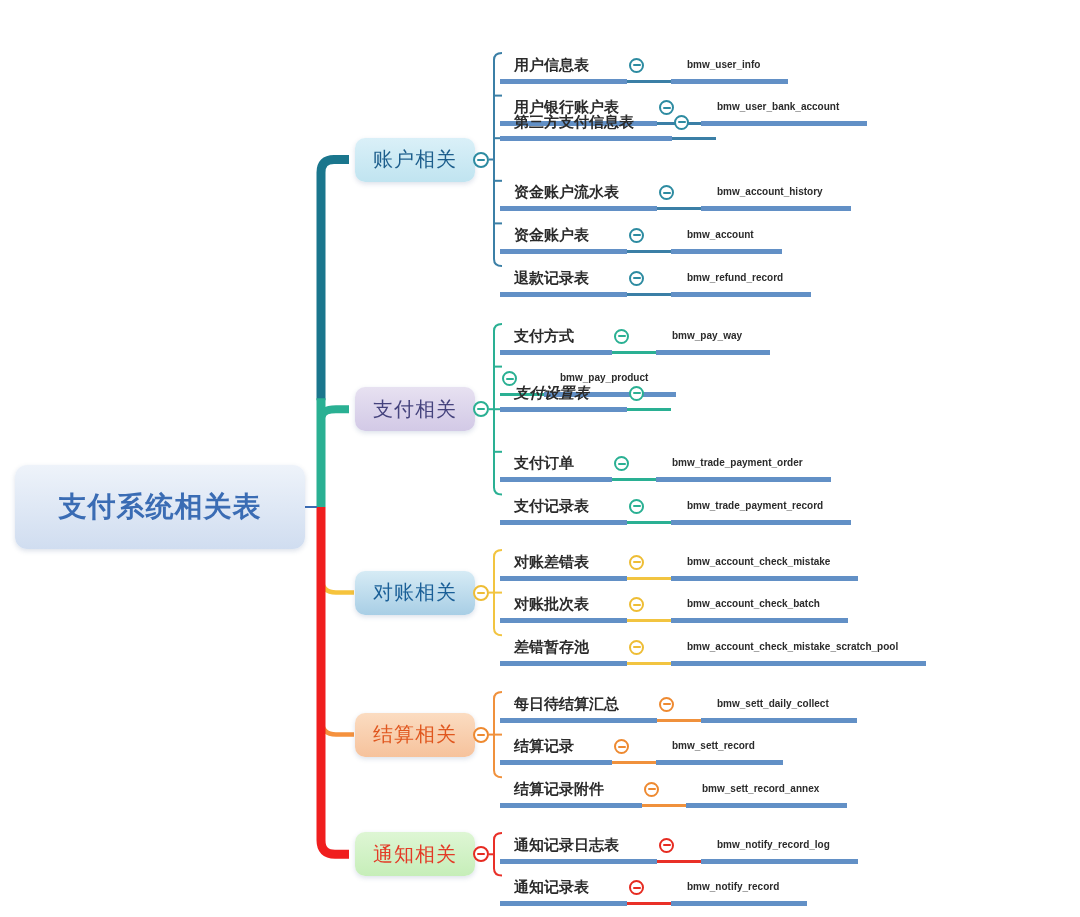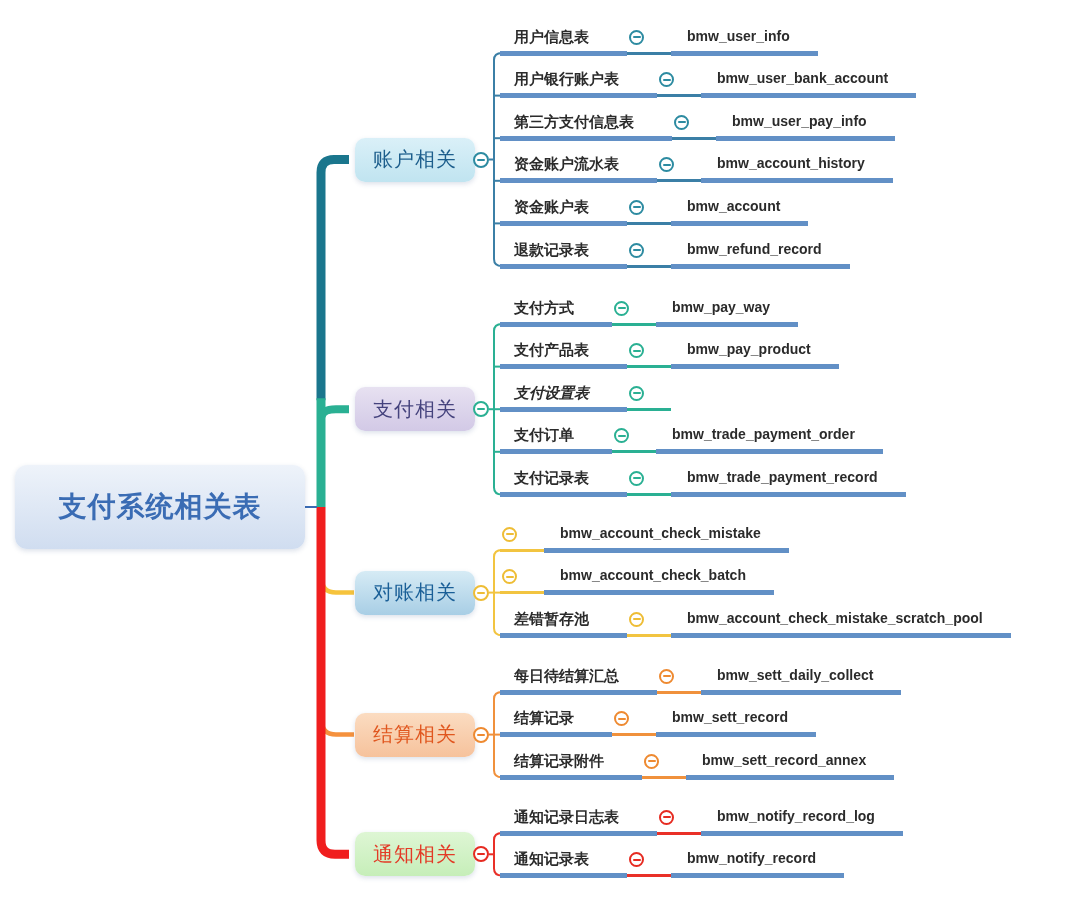--- a/index.html
+++ b/index.html
@@ -27,21 +27,21 @@
   .minus-circle .dash{width:8px;height:2px;border-radius:1px;}
   .child-row{
     position:absolute;display:flex;align-items:flex-end;white-space:nowrap;z-index:2;
   }
   .child-label{
     display:inline-block;line-height:29px;height:29px;
     font-size:15px;font-weight:700;padding:0 38px 0 14px;
   }
   .table-label{
     display:inline-block;line-height:29px;height:29px;
-    font-size:14px;font-weight:600;padding:0 28px 0 16px;
+    font-size:10px;font-weight:600;padding:0 28px 0 16px;margin-top:28px;
   }
   .row-wire{
     position:relative;display:inline-block;width:44px;height:10px;margin-bottom:1px;
   }
   .row-wire .minus-circle{width:15px;height:15px;left:2px;bottom:7px;}
 </style>
 </head>
 <body>
 
 <div id="canvas">
@@ -101,21 +101,20 @@
         </span>
         <span class="table-label" style="border-bottom: 5px solid rgb(98, 144, 198); color: rgb(43, 43, 43);">bmw_user_bank_account</span>
       </div>
       <div class="child-row" style="left: 500px; top: 106.7px;">
         <span class="child-label" style="border-bottom: 5px solid rgb(98, 144, 198); color: rgb(43, 43, 43);">第三方支付信息表</span>
         <span class="row-wire" style="border-bottom: 3px solid rgb(59, 127, 166);">
           <div class="minus-circle" style="border: 2px solid rgb(45, 139, 161);">
             <div class="dash" style="background:#2d8ba1"></div>
           </div>
         </span>
-        <span class="table-label" style="border-bottom: 5px solid rgb(98, 144, 198); color: rgb(43, 43, 43);">bmw_user_pay_info</span>
       </div>
       <div class="child-row" style="left: 500px; top: 149.3px;">
         <span class="child-label" style="border-bottom: 5px solid rgb(98, 144, 198); color: rgb(43, 43, 43);">资金账户流水表</span>
         <span class="row-wire" style="border-bottom: 3px solid rgb(59, 127, 166);">
           <div class="minus-circle" style="border: 2px solid rgb(45, 139, 161);">
             <div class="dash" style="background:#2d8ba1"></div>
           </div>
         </span>
         <span class="table-label" style="border-bottom: 5px solid rgb(98, 144, 198); color: rgb(43, 43, 43);">bmw_account_history</span>
       </div>
@@ -146,21 +145,20 @@
       <div class="child-row" style="left: 500px; top: 292.5px;">
         <span class="child-label" style="border-bottom: 5px solid rgb(98, 144, 198); color: rgb(43, 43, 43);">支付方式</span>
         <span class="row-wire" style="border-bottom: 3px solid rgb(42, 176, 147);">
           <div class="minus-circle" style="border: 2px solid rgb(42, 176, 147);">
             <div class="dash" style="background:#2ab093"></div>
           </div>
         </span>
         <span class="table-label" style="border-bottom: 5px solid rgb(98, 144, 198); color: rgb(43, 43, 43);">bmw_pay_way</span>
       </div>
       <div class="child-row" style="left: 500px; top: 335.1px;">
-        <span class="child-label" style="border-bottom: 5px solid rgb(98, 144, 198); color: rgb(43, 43, 43);">支付产品表</span>
         <span class="row-wire" style="border-bottom: 3px solid rgb(42, 176, 147);">
           <div class="minus-circle" style="border: 2px solid rgb(42, 176, 147);">
             <div class="dash" style="background:#2ab093"></div>
           </div>
         </span>
         <span class="table-label" style="border-bottom: 5px solid rgb(98, 144, 198); color: rgb(43, 43, 43);">bmw_pay_product</span>
       </div>
       <div class="child-row" style="left: 500px; top: 377.7px; font-style: italic;">
         <span class="child-label" style="border-bottom: 5px solid rgb(98, 144, 198); color: rgb(43, 43, 43);">支付设置表</span>
         <span class="row-wire" style="border-bottom: 3px solid rgb(42, 176, 147);">
@@ -187,28 +185,30 @@
         </span>
         <span class="table-label" style="border-bottom: 5px solid rgb(98, 144, 198); color: rgb(43, 43, 43);">bmw_trade_payment_record</span>
       </div>
       <div class="node branch-node" style="top: 570.6px; background: linear-gradient(rgb(214, 235, 245), rgb(168, 206, 229)); color: rgb(26, 95, 151);">
         <span>对账相关</span>
       </div>
       <div class="minus-circle" style="left: 473px; top: 584.6px; border: 2px solid rgb(238, 189, 53);">
         <div class="dash" style="background:#eebd35"></div>
       </div>
       <div class="child-row" style="left: 500px; top: 518.5px;">
+        <span class="child-label" style="border-bottom: 5px solid rgb(98, 144, 198); color: rgb(43, 43, 43);">对账差错表</span>
         <span class="row-wire" style="border-bottom: 3px solid rgb(242, 196, 64);">
           <div class="minus-circle" style="border: 2px solid rgb(238, 189, 53);">
             <div class="dash" style="background:#eebd35"></div>
           </div>
         </span>
         <span class="table-label" style="border-bottom: 5px solid rgb(98, 144, 198); color: rgb(43, 43, 43);">bmw_account_check_mistake</span>
       </div>
       <div class="child-row" style="left: 500px; top: 561.1px;">
+        <span class="child-label" style="border-bottom: 5px solid rgb(98, 144, 198); color: rgb(43, 43, 43);">对账批次表</span>
         <span class="row-wire" style="border-bottom: 3px solid rgb(242, 196, 64);">
           <div class="minus-circle" style="border: 2px solid rgb(238, 189, 53);">
             <div class="dash" style="background:#eebd35"></div>
           </div>
         </span>
         <span class="table-label" style="border-bottom: 5px solid rgb(98, 144, 198); color: rgb(43, 43, 43);">bmw_account_check_batch</span>
       </div>
       <div class="child-row" style="left: 500px; top: 603.7px;">
         <span class="child-label" style="border-bottom: 5px solid rgb(98, 144, 198); color: rgb(43, 43, 43);">差错暂存池</span>
         <span class="row-wire" style="border-bottom: 3px solid rgb(242, 196, 64);">

